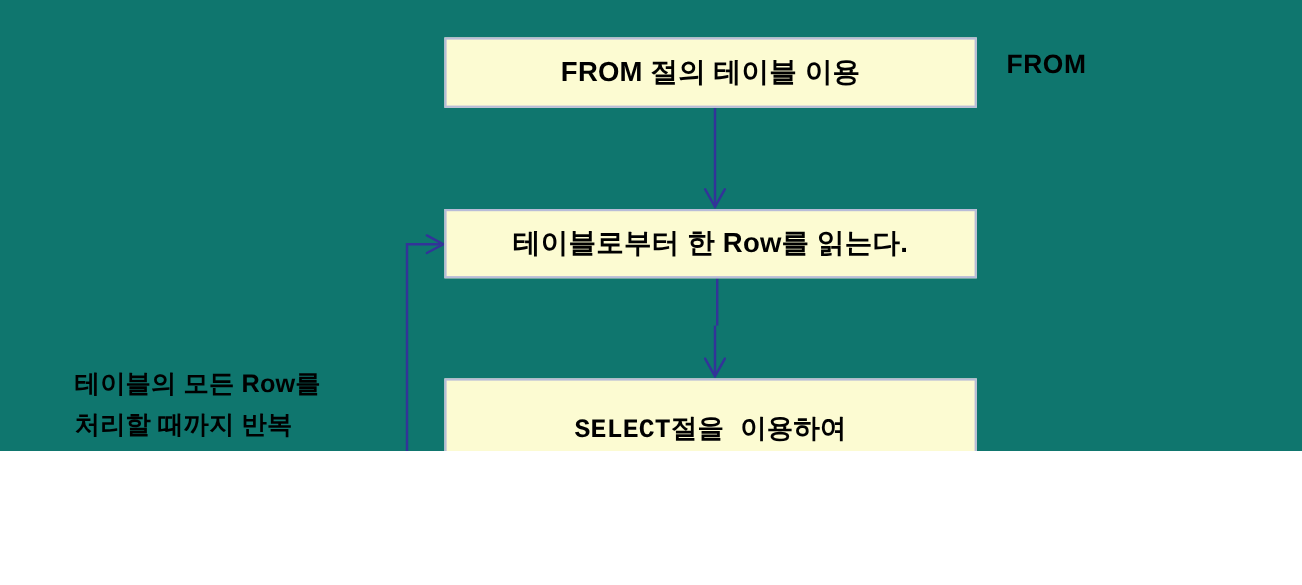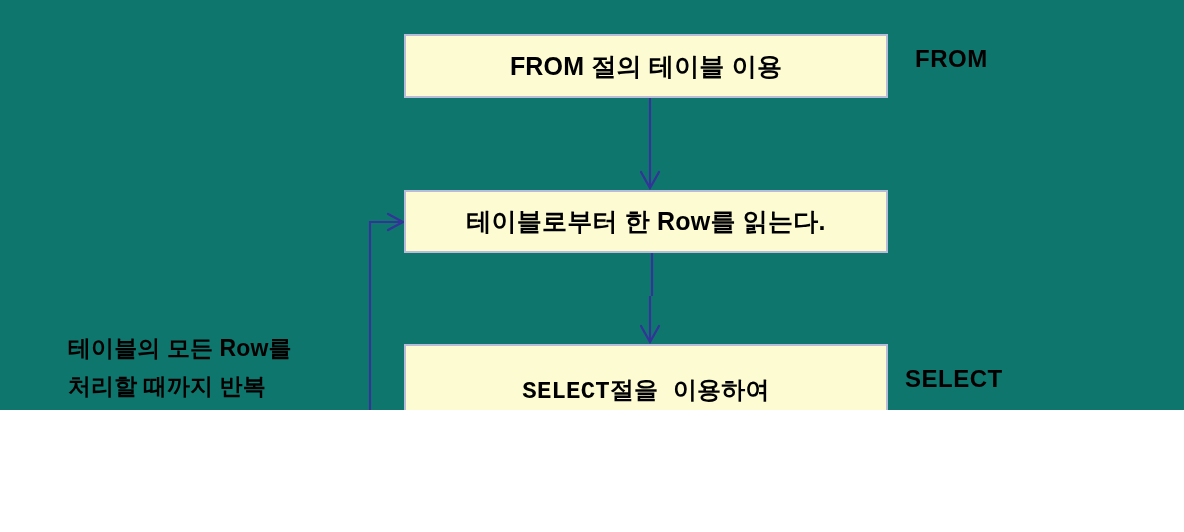--- a/index.html
+++ b/index.html
@@ -114,20 +114,19 @@
   </div>
   <div class="clause-label" id="label-from">FROM</div>
 
   <div class="proc-box" id="box-read">
     <span class="proc-line">테이블로부터 한 Row를 읽는다.</span>
   </div>
 
   <div class="proc-box" id="box-select">
     <span class="proc-line">SELECT절을 이용하여</span>
   </div>
-  <div class="clause-label" id="label-select">SELECT</div>
 
   <div id="loop-note">
     <span class="note-line">테이블의 모든 Row를</span>
     <span class="note-line">처리할 때까지 반복</span>
   </div>
 
 </div>
 
 </body></html>

